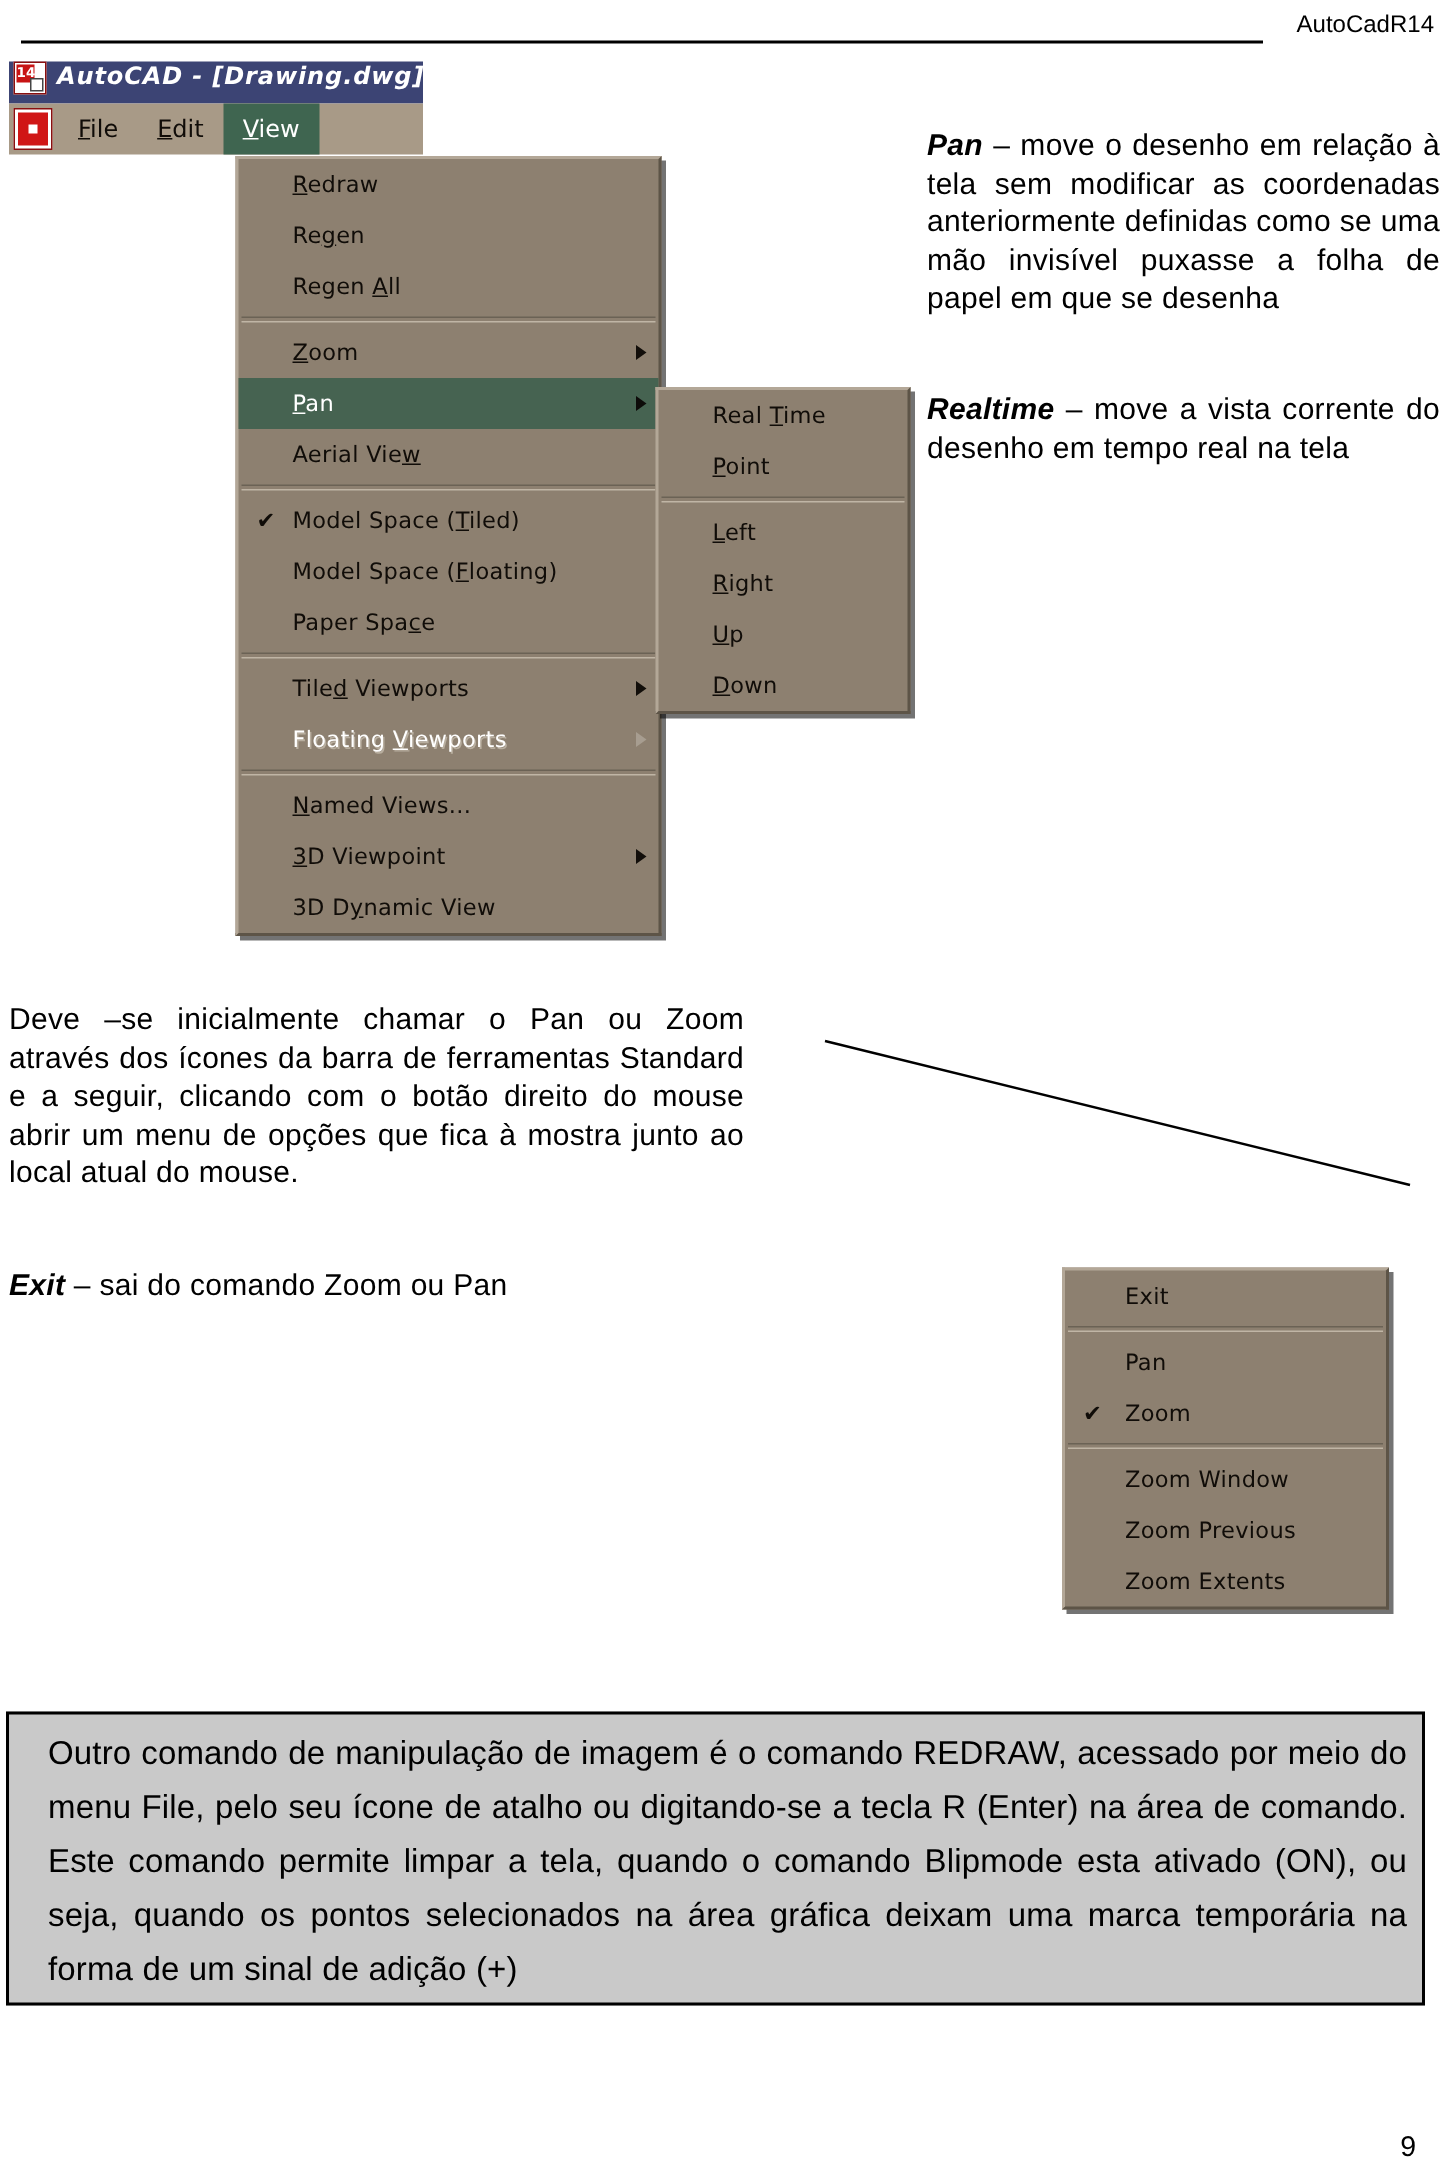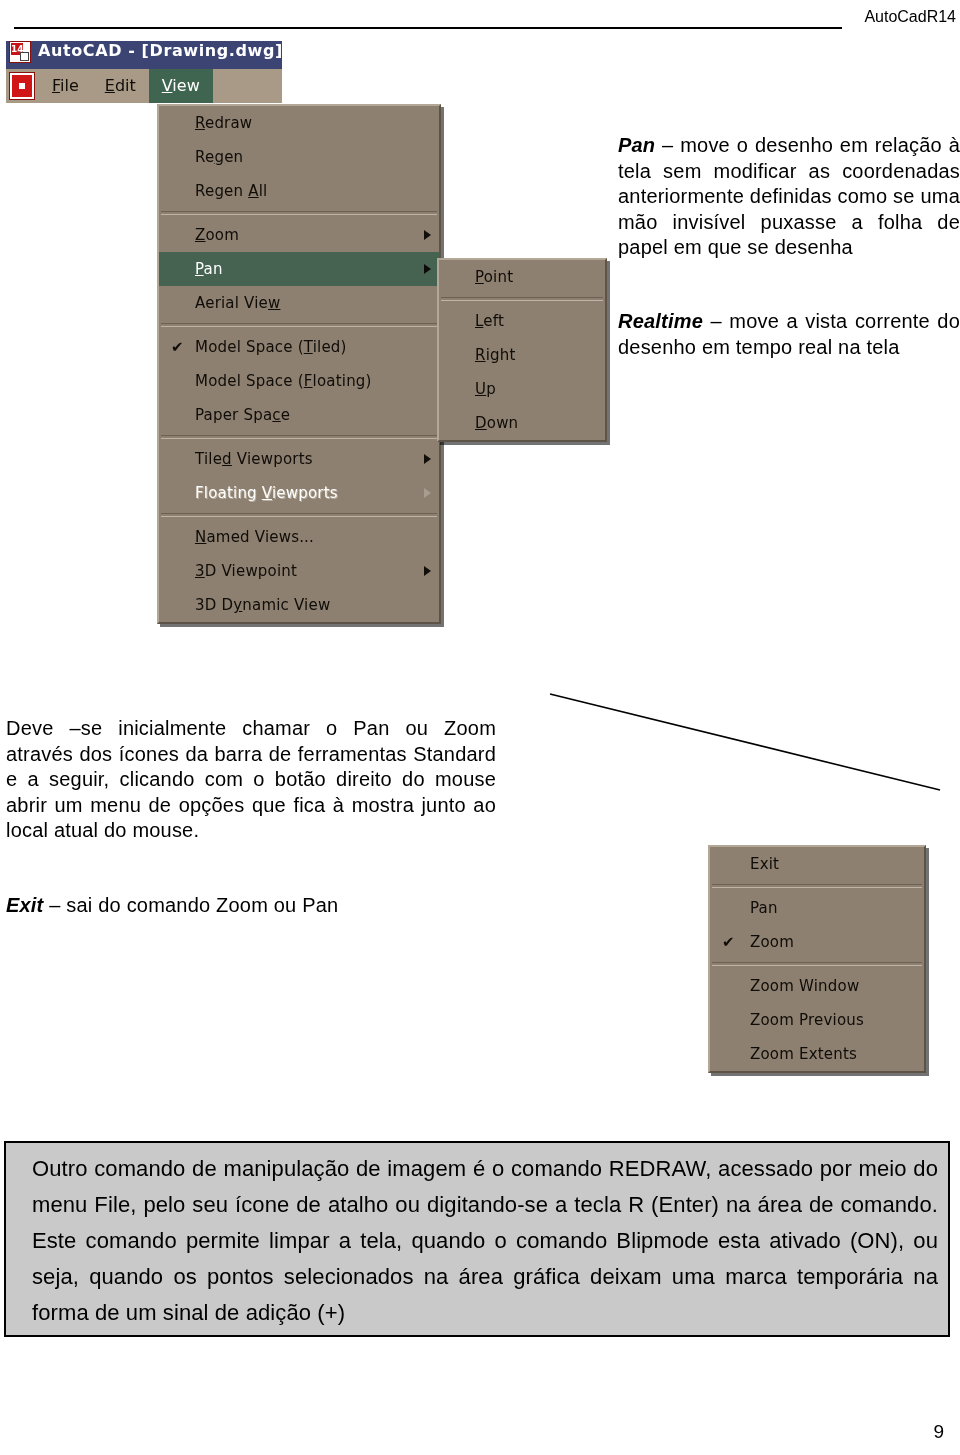--- a/index.html
+++ b/index.html
@@ -144,20 +144,21 @@
     width: 7px; height: 7px;
     border: 1px solid #444;
     background: #fff;
   }
   .title-text {
     margin-left: 7px;
     color: #ffffff;
     font-family: "DejaVu Sans", sans-serif;
     font-size: 16px;
     font-weight: bold;
+    font-style: italic;
     letter-spacing: 0.6px;
     white-space: nowrap;
   }
   .menubar {
     position: absolute;
     left: 0; top: 28px;
     width: 276px;
     height: 34px;
     background: #a89a87;
     display: flex;
@@ -218,21 +219,20 @@
   }
   #context-menu .menu-item { padding-left: 40px; }
 
   
   .para {
     position: absolute;
     font-size: 20px;
     line-height: 25.5px;
     text-align: justify;
     letter-spacing: 0.2px;
-    margin-top: 48px;
   }
   .para b {
     font-weight: bold;
     font-style: italic;
   }
   #para-pan     { left: 618px; top: 85px;  width: 342px; }
   #para-realtime{ left: 618px; top: 261px; width: 342px; }
   #para-deve    { left: 6px;   top: 668px; width: 490px; }
   #para-exit    { left: 6px;   top: 845px; width: 490px; text-align: left; }
 
@@ -317,20 +317,21 @@
     <div class="menu-sep"></div>
     <div class="menu-item"><span>Tile<span class="mnem">d</span> Viewports</span><span class="arrow"></span></div>
     <div class="menu-item disabled"><span>Floating <span class="mnem">V</span>iewports</span><span class="arrow"></span></div>
     <div class="menu-sep"></div>
     <div class="menu-item"><span><span class="mnem">N</span>amed Views...</span></div>
     <div class="menu-item"><span><span class="mnem">3</span>D Viewpoint</span><span class="arrow"></span></div>
     <div class="menu-item"><span>3D D<span class="mnem">y</span>namic View</span></div>
   </div>
 
 <div id="pan-submenu" class="menu-panel">
+    <div class="menu-item"><span>Real <span class="mnem">T</span>ime</span></div>
     <div class="menu-item"><span><span class="mnem">P</span>oint</span></div>
     <div class="menu-sep"></div>
     <div class="menu-item"><span><span class="mnem">L</span>eft</span></div>
     <div class="menu-item"><span><span class="mnem">R</span>ight</span></div>
     <div class="menu-item"><span><span class="mnem">U</span>p</span></div>
     <div class="menu-item"><span><span class="mnem">D</span>own</span></div>
   </div>
 
 <div class="para" id="para-pan"><b>Pan</b><span> – move o desenho em relação à tela sem modificar as coordenadas anteriormente definidas como se uma mão invisível puxasse a folha de papel em que se desenha</span></div>
 <div class="para" id="para-realtime"><b>Realtime</b><span> – move a vista corrente do desenho em tempo real na tela</span></div>

